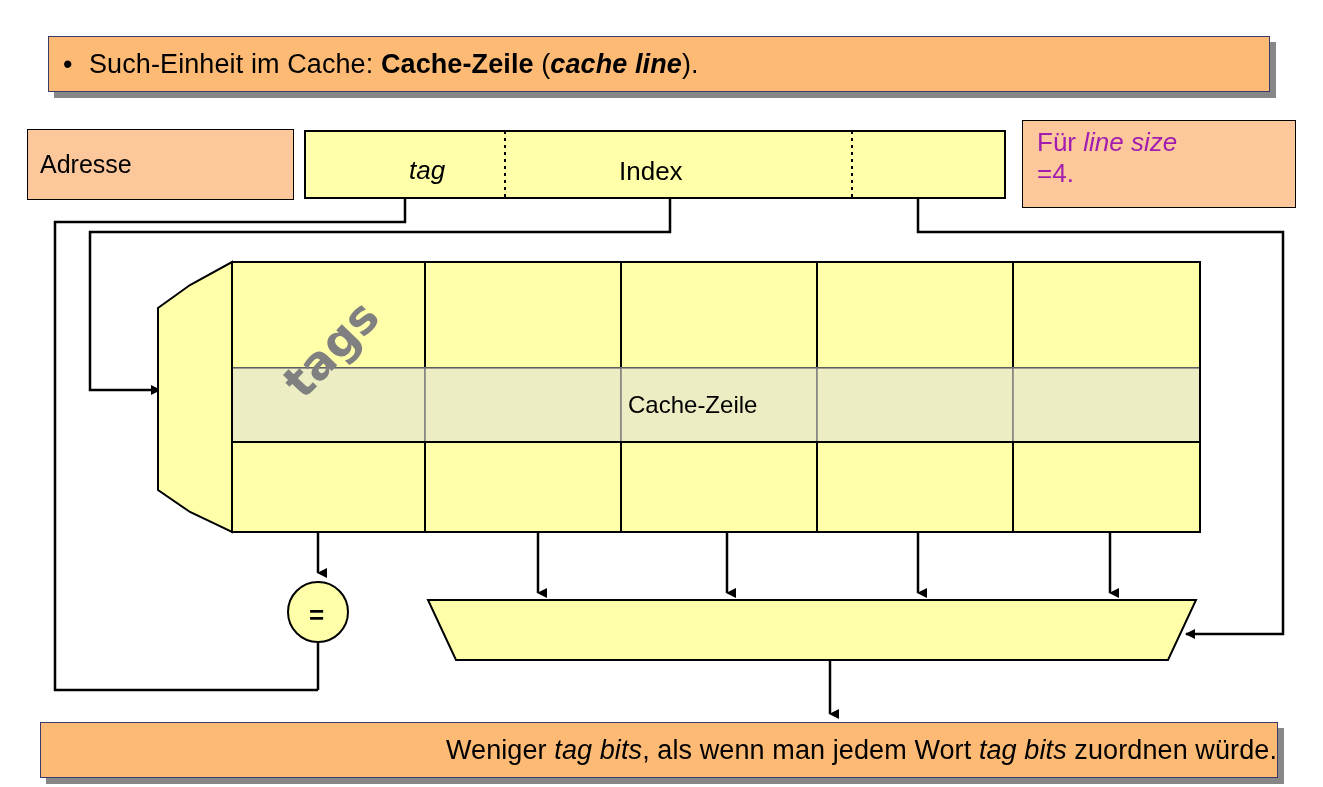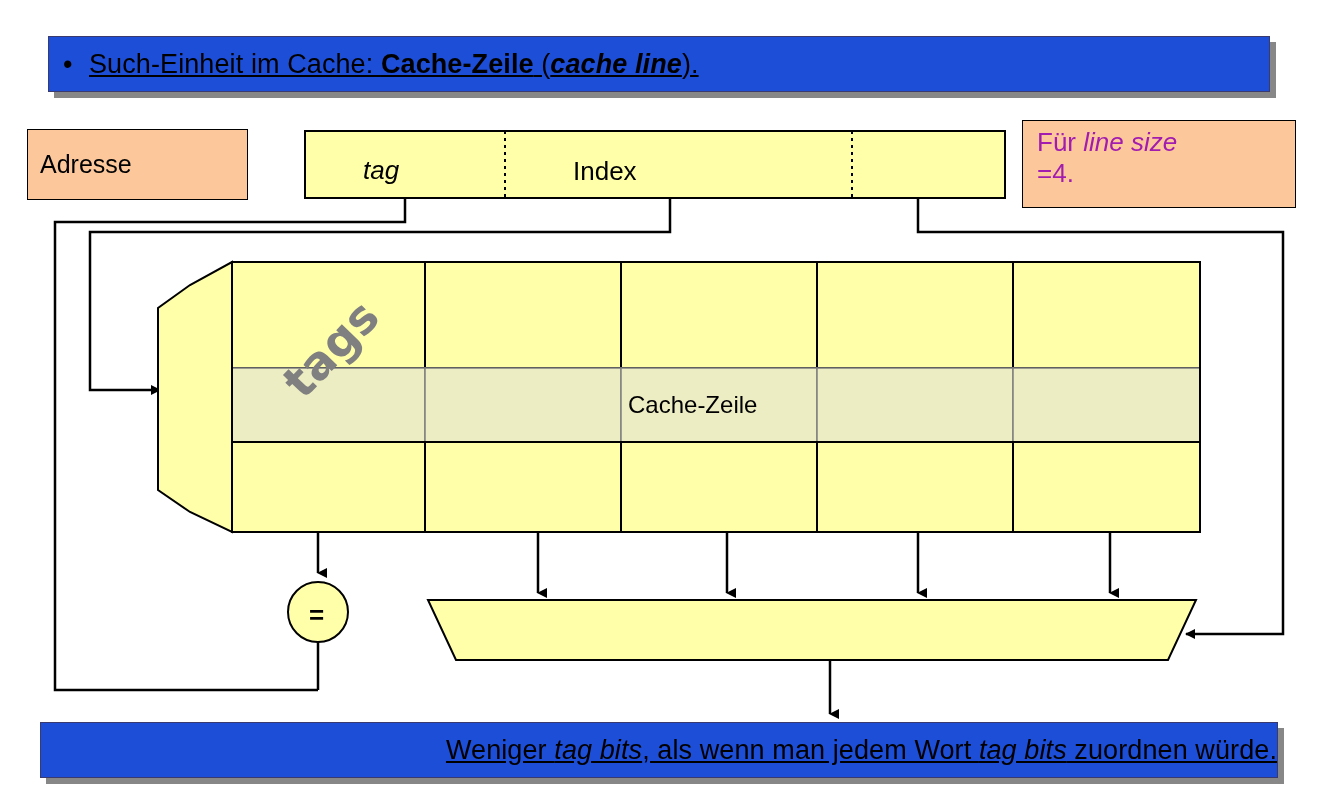--- a/index.html
+++ b/index.html
@@ -23,27 +23,26 @@
   svg.diagram {
     position: absolute;
     left: 0;
     top: 0;
     width: 1323px;
     height: 787px;
   }
   
   .banner {
     position: absolute;
-    background: #1d4ed8;
+    background: #fdba74;
     border: 1px solid #3a3a6e;
     box-shadow: 6px 6px 0 #878787;
     box-sizing: border-box;
     display: flex;
     align-items: center;
-    text-decoration: underline;
   }
   .banner-text {
     font-size: 27px;
     color: #000000;
     white-space: nowrap;
     letter-spacing: 0.1px;
   }
   .banner-text .b { font-weight: bold; }
   .banner-text .i { font-style: italic; }
   .banner-text .bi { font-weight: bold; font-style: italic; }
@@ -66,41 +65,42 @@
   
   .orange-box {
     position: absolute;
     background: #fcc89b;
     border: 1px solid #000000;
     box-sizing: border-box;
     display: flex;
     align-items: center;
   }
   #adresse-box {
-    left: 27px; top: 129px; width: 221px; height: 71px;
+    left: 27px; top: 129px; width: 267px; height: 71px;
     padding-left: 12px;
   }
   #adresse-box .lbl { font-size: 25px; color: #000; }
   #linesize-box {
     left: 1022px; top: 120px; width: 274px; height: 88px;
     padding: 6px 0 0 14px;
     align-items: flex-start;
   }
   #linesize-box .lbl {
     font-size: 26px;
     color: #a21caf;
     line-height: 1.18;
   }
   #linesize-box .i { font-style: italic; }
   
   .field-label {
     position: absolute;
     font-size: 26px;
     color: #000;
     white-space: nowrap;
+    margin-left: 46px;
   }
   #tag-label { left: 363px; top: 155px; font-style: italic; }
   #index-label { left: 573px; top: 156px; }
   
   #cacheline-label {
     position: absolute;
     left: 628px; top: 391px;
     font-size: 24px;
     color: #000;
     white-space: nowrap;

